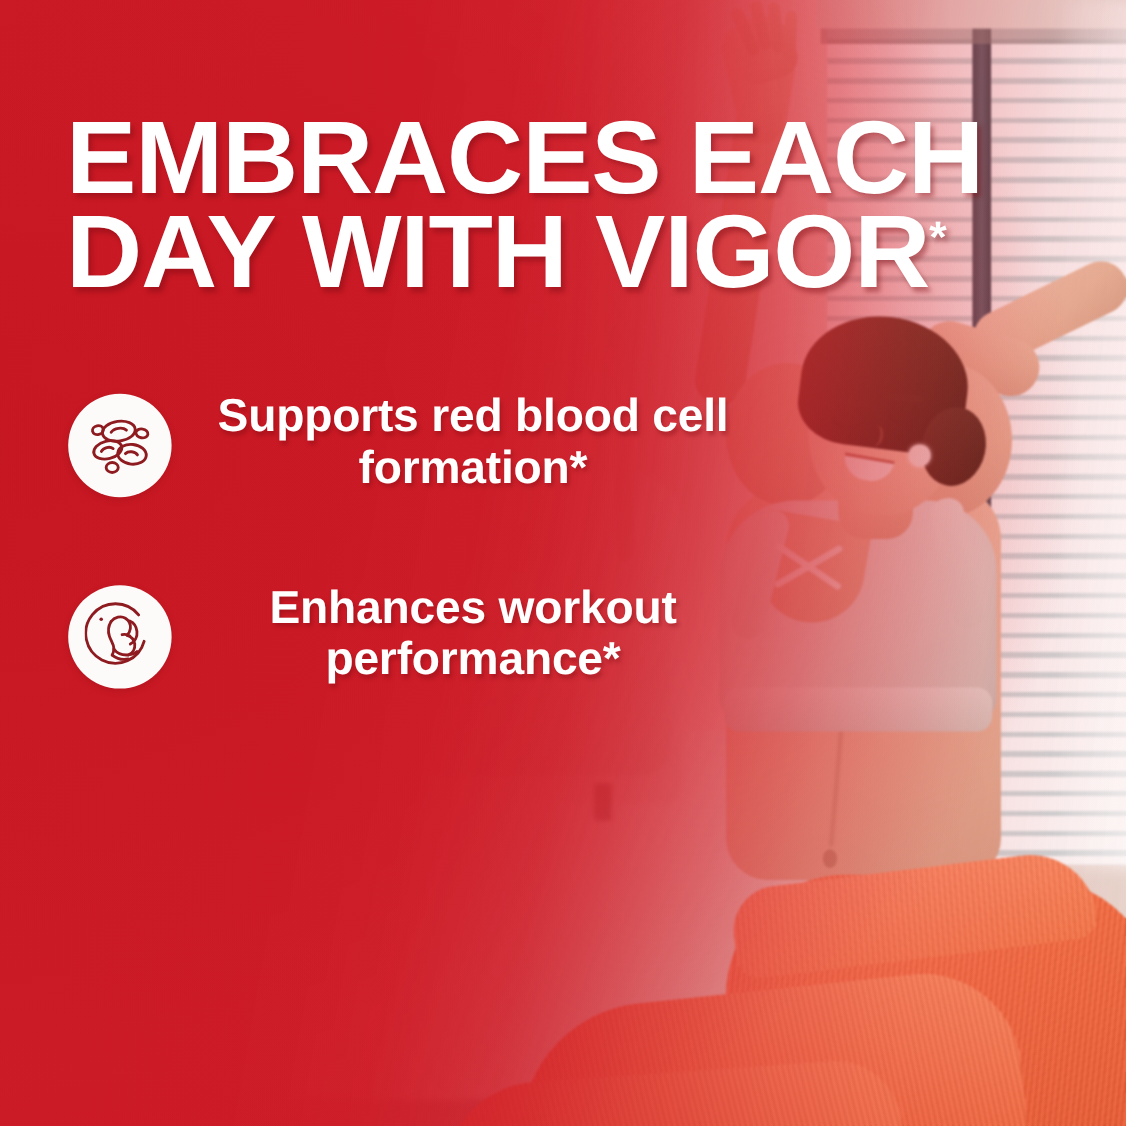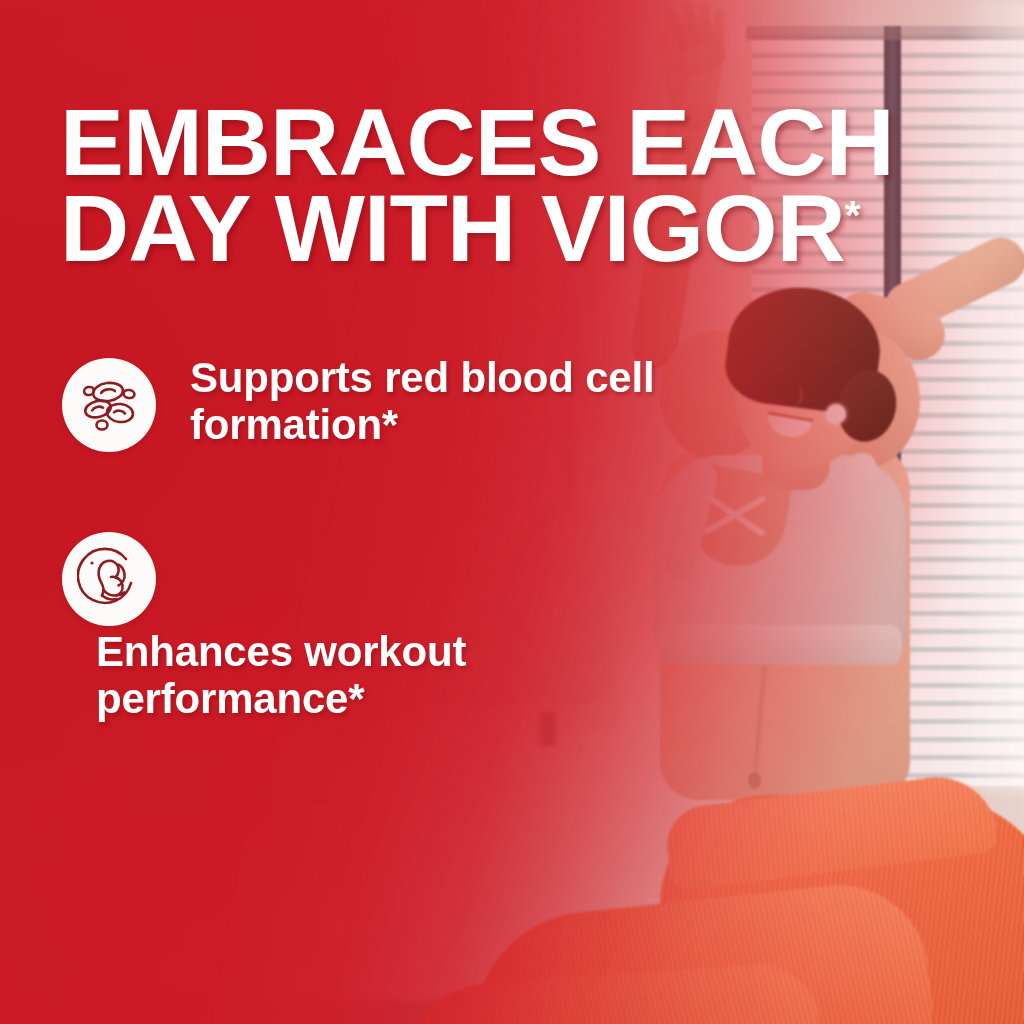--- a/index.html
+++ b/index.html
@@ -496,25 +496,26 @@
     margin-left: 34px;
     color: #ffffff;
     font-family: "Liberation Sans", sans-serif;
     font-weight: bold;
     font-size: 42px;
     line-height: 1.13;
     letter-spacing: -.2px;
     text-shadow: 2px 3px 4px rgba(120,10,16,.40);
     max-width: 480px;
     padding-top: 2px;
+    text-align: center;
   }
 
   
   .feature.f1 { margin-bottom: 74px; }
-  .feature.f2 { margin-bottom: 108px; flex-direction: column; }
+  .feature.f2 { margin-bottom: 108px; }
   .feature.f3 { margin-bottom: 0; }
 </style>
 </head>
 <body>
 
 <div id="ad">
 
   <div class="photo-layer">
 
     <div class="room-wall"></div>

